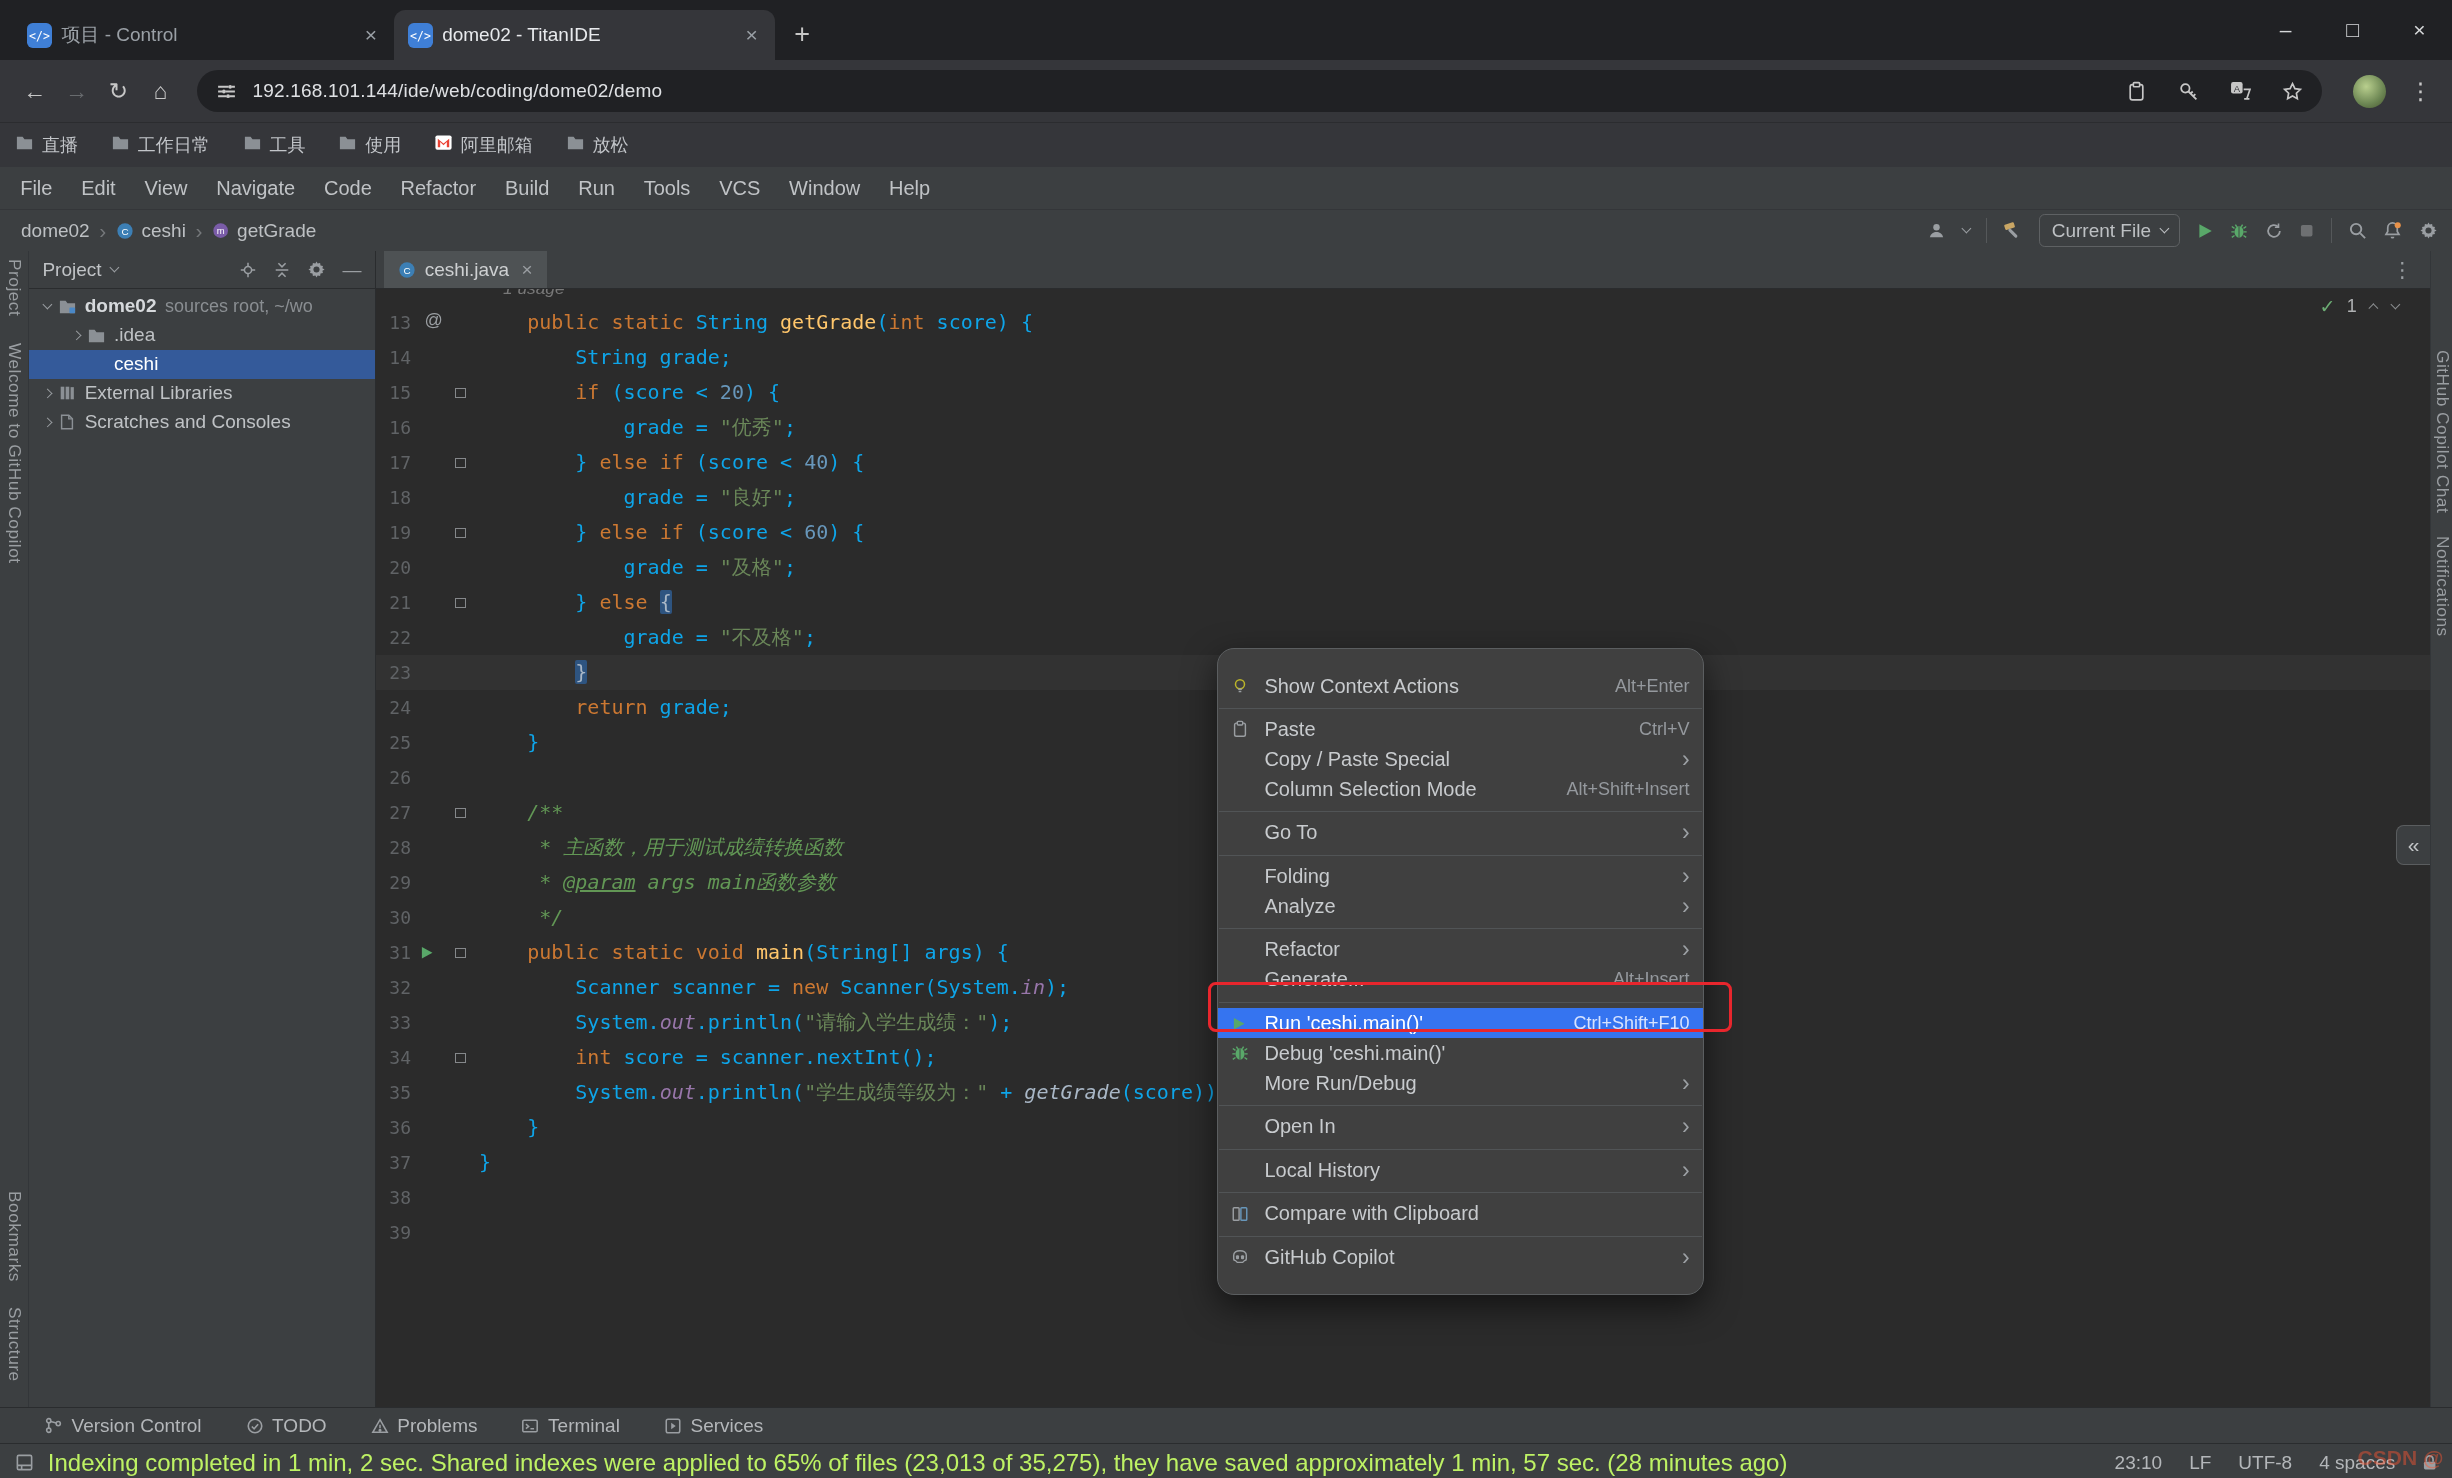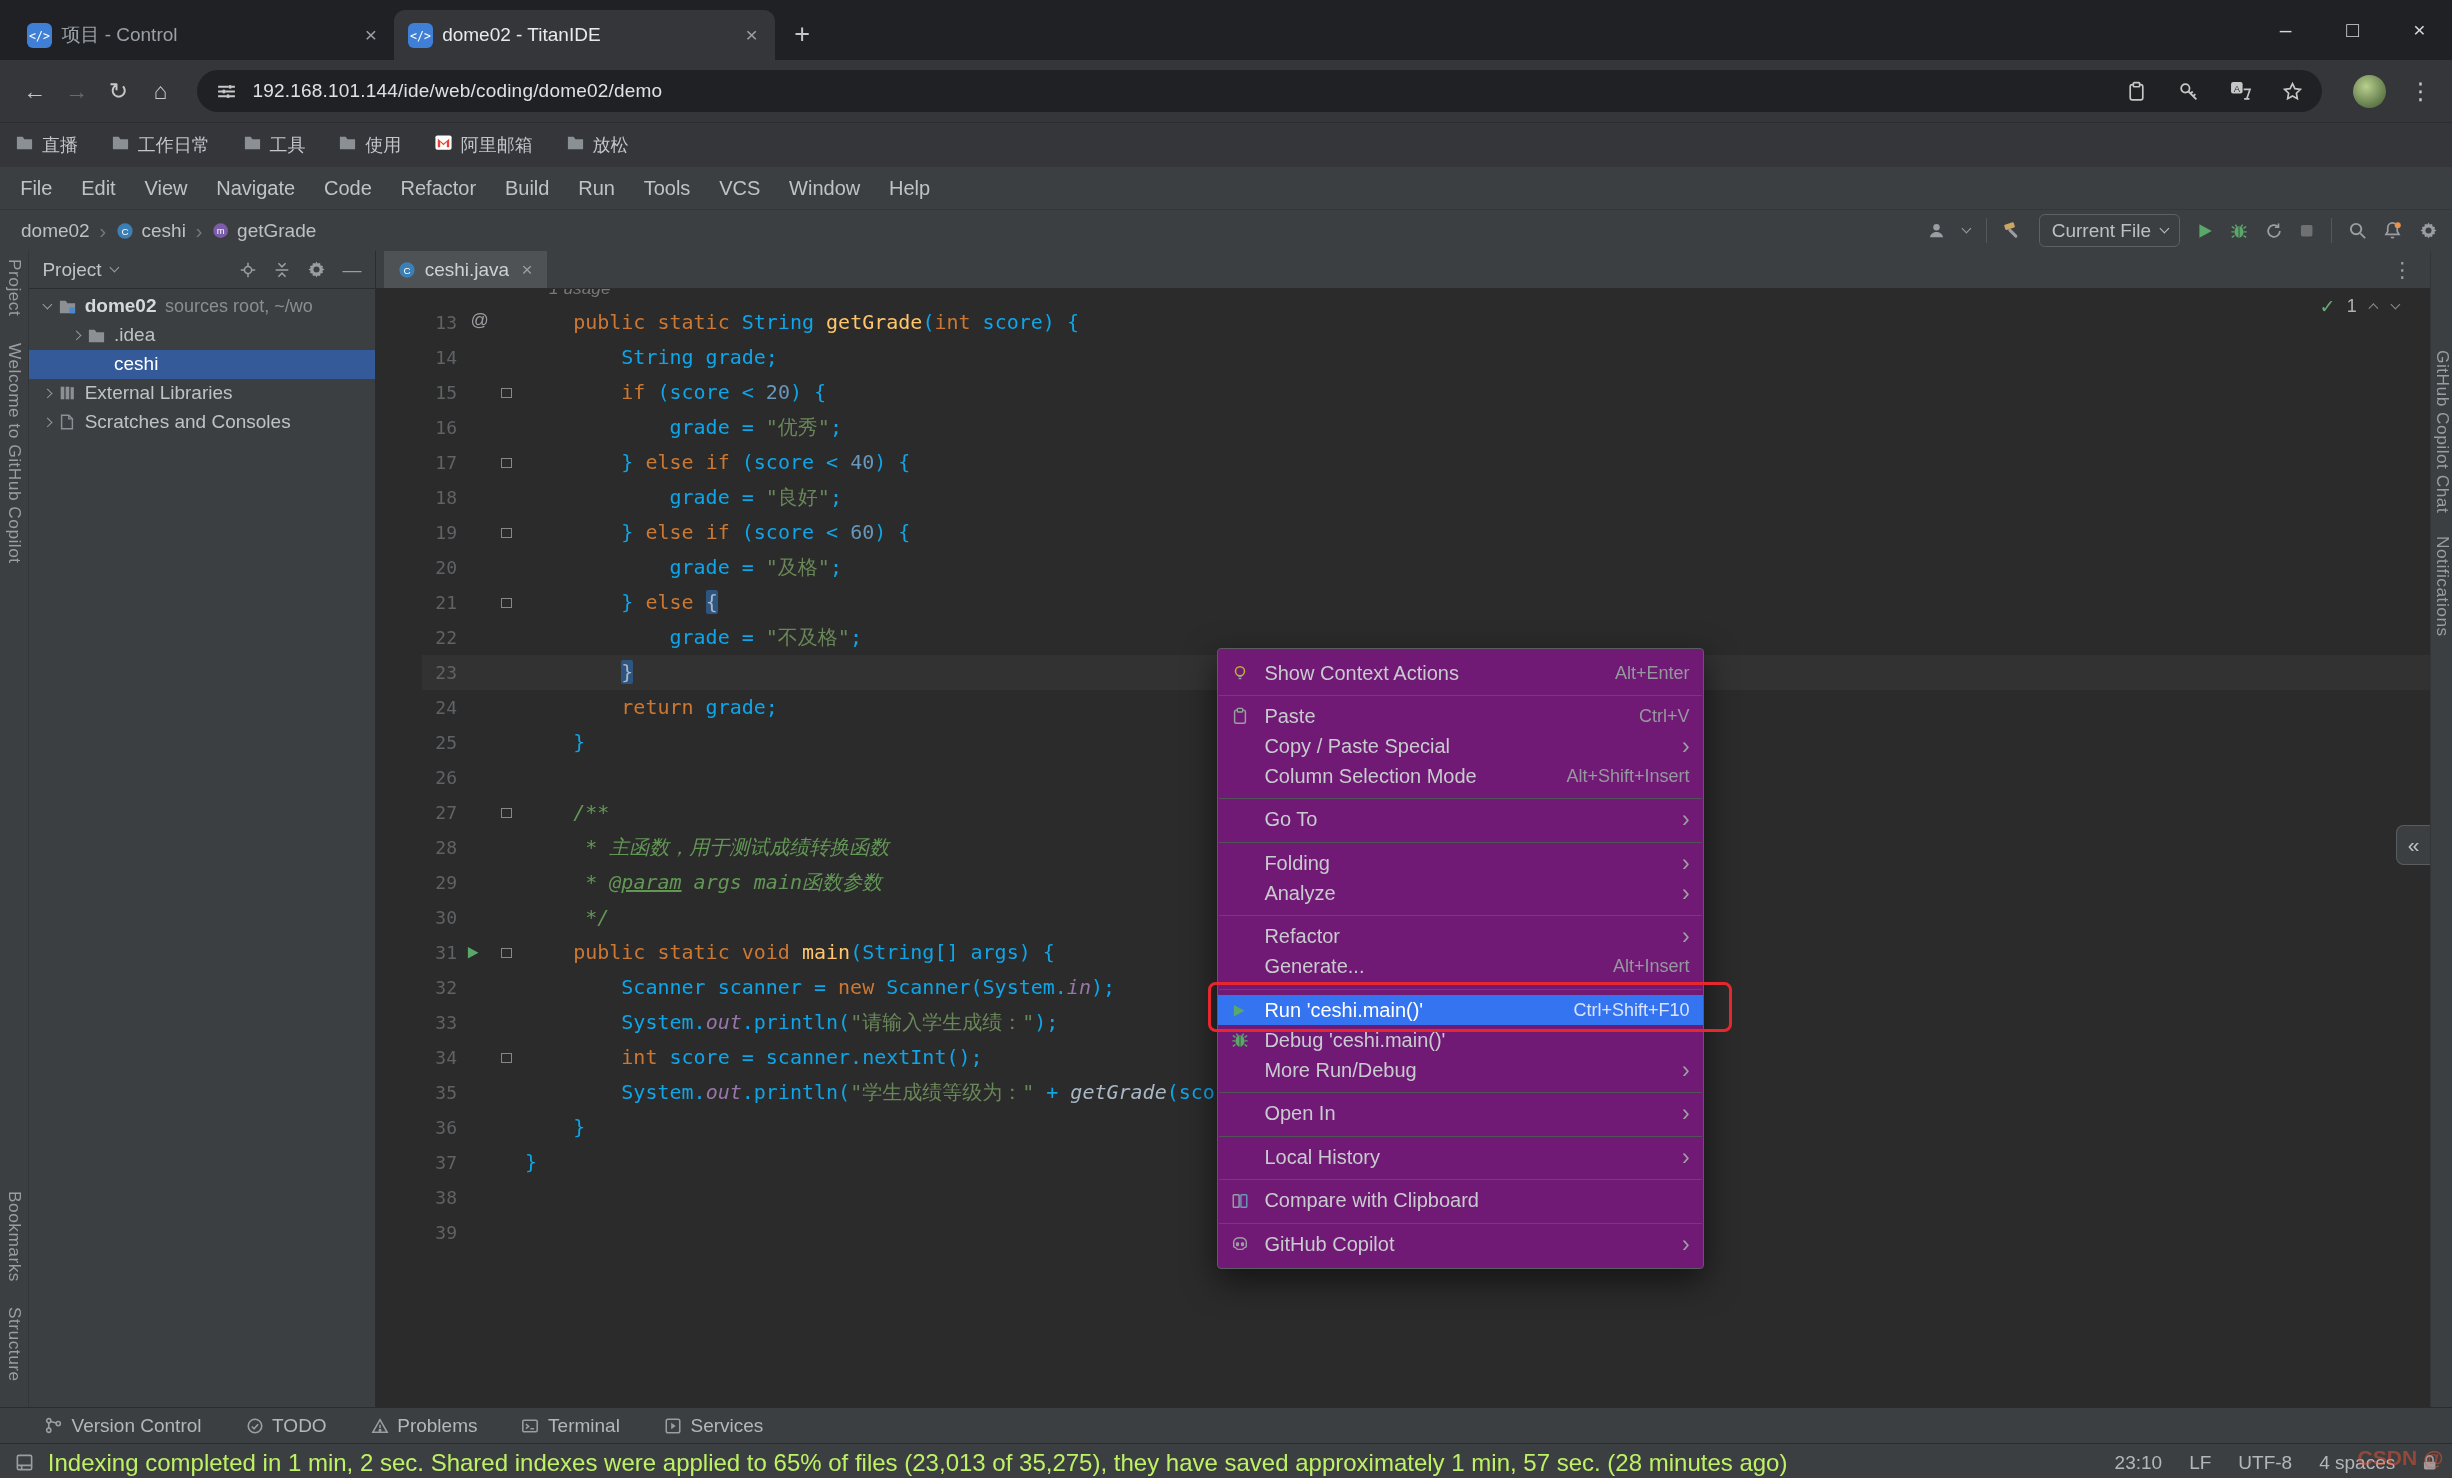--- a/index.html
+++ b/index.html
@@ -87,21 +87,21 @@
   .trow.sel .tlabel{color:#fff;}
   .tsuffix{margin-left:8.6px;color:#8a8e92;font-size:18px;}
   
   #tabrow{grid-column:3;grid-row:1;background:#3c3f41;border-bottom:1px solid #2a2c2e;
           display:flex;align-items:center;padding-left:7.7px;}
   #etab{height:100%;display:flex;align-items:center;gap:8.6px;padding:0 14.4px;background:#4E5254;
         color:#ced0d2;font-size:19px;}
   #etab .eticon{display:flex;}
   #etab .etclose{color:#9a9ea2;font-size:19px;margin-left:3.8px;}
   #tabrow-more{margin-left:auto;padding-right:17.3px;color:#9a9ea2;font-size:21px;}
-  #code{grid-column:3;grid-row:2;position:relative;background:#2b2b2b;overflow:hidden;margin-left:46px;}
+  #code{grid-column:3;grid-row:2;position:relative;background:#2b2b2b;overflow:hidden;}
   .crow{height:35px;display:flex;align-items:center;}
   .crow.caretrow{background:#323232;}
   .crow.usagerow{margin-top:-19px;}
   .ln{width:35px;flex:none;text-align:right;color:#606366;
       font-family:"DejaVu Sans Mono",monospace;font-size:18px;line-height:35px;}
   .ex{width:68px;flex:none;position:relative;height:35px;}
   .gat{position:absolute;left:13.4px;top:4.8px;color:#9a9ea2;font-size:18px;}
   .grun{position:absolute;left:7.7px;top:9.6px;display:flex;}
   .gfold{position:absolute;left:44px;top:12.5px;width:8.6px;height:8.6px;border:1.4px solid #85888b;
          background:transparent;}
@@ -132,23 +132,23 @@
   .bticon{display:flex;}
   #statusbar{height:37px;background:#3c3f41;border-top:1px solid #2a2c2e;
              display:flex;align-items:center;padding:0 15.4px;gap:13.4px;}
   #status-left-icon{display:flex;}
   #status-message{color:#bef264;font-size:24px;white-space:nowrap;}
   #status-right{margin-left:auto;display:flex;align-items:center;gap:27px;color:#b4b7ba;font-size:19px;}
   #status-right .sricon{display:flex;}
   #watermark{position:absolute;right:9.6px;top:1446px;font-size:21px;font-weight:bold;
              color:#FC5531;opacity:.45;z-index:70;}
   
-  #ctx-menu{position:absolute;left:1217px;top:648px;width:485px;background:#701a75;
-            border:1px solid #5b5e60;border-radius:4px;box-shadow:0 11.5px 33px rgba(0,0,0,.55);
-            padding:9px 0;z-index:50;}
+  #ctx-menu{position:absolute;left:1217px;top:648px;width:485px;background:#404040;
+            border:1px solid #5b5e60;border-radius:17px;box-shadow:0 11.5px 33px rgba(0,0,0,.55);
+            padding:22px 0;z-index:50;}
   .mi{height:30px;display:flex;align-items:center;padding:0 13.4px 0 13.4px;color:#c8cbce;font-size:20px;}
   .mi .mic{width:33px;flex:none;display:flex;}
   .mi .mlabel{flex:1;white-space:nowrap;}
   .mi .msc{color:#95999e;font-size:18px;margin-left:19px;}
   .mi .marr{color:#9ca0a4;font-size:23px;margin-left:19px;line-height:19px;}
   .mi.msel{background:#3574F0;color:#fff;}
   .mi.msel .msc{color:#d7e3ff;}
   .msep{height:1px;background:#515456;margin:6.7px 1px 5.8px 1px;}
   #redbox{position:absolute;left:1208px;top:982px;width:518px;height:44px;border:3.8px solid #E8262D;
           border-radius:7.7px;z-index:60;pointer-events:none;}

